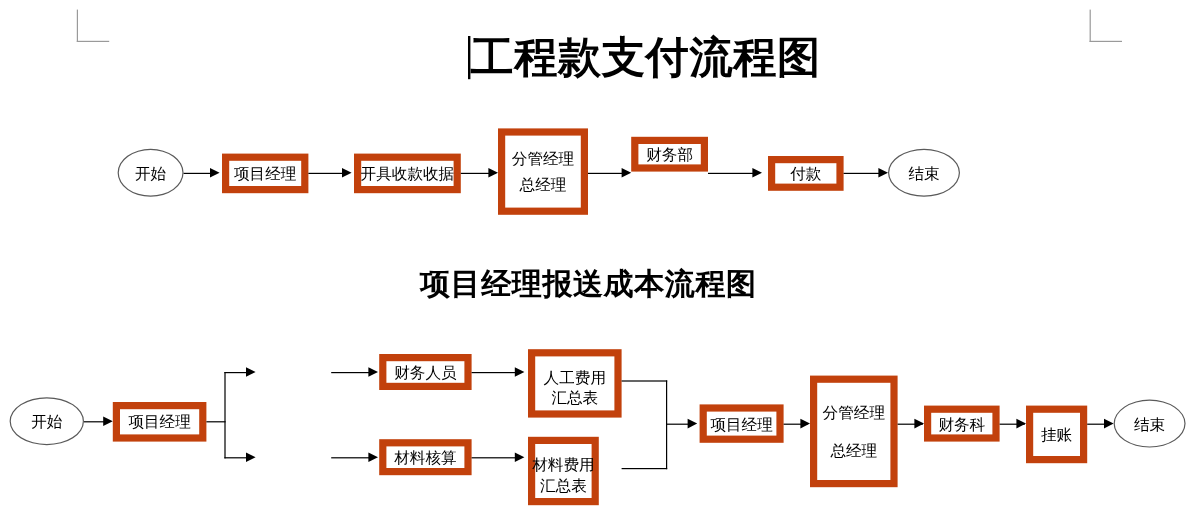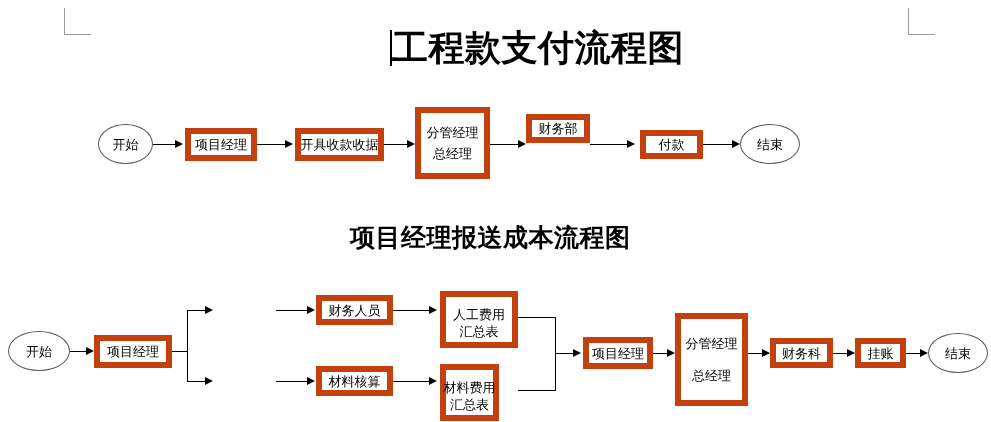--- a/index.html
+++ b/index.html
@@ -231,21 +231,21 @@
   </div>
   <div class="ln-h" style="left:748px; top:353px; width:21px;"></div>
   <div class="arrow" style="left:762px; top:349px;"></div>
 
   <div class="node" style="left:770px; top:338px; width:63px; height:30px;">
     <span class="ln">财务科</span>
   </div>
   <div class="ln-h" style="left:833px; top:353px; width:21px;"></div>
   <div class="arrow" style="left:847px; top:349px;"></div>
 
-  <div class="node" style="left:855px; top:338px; width:51px; height:30px;">
+  <div class="node" style="left:855px; top:338px; width:51px; height:48px;">
     <span class="ln">挂账</span>
   </div>
   <div class="ln-h" style="left:906px; top:353px; width:20px;"></div>
   <div class="arrow" style="left:920px; top:349px;"></div>
 
   <div class="node ellipse" style="left:928px; top:333px; width:60px; height:40px;">
     <span class="ln">结束</span>
   </div>
 
 </div>

